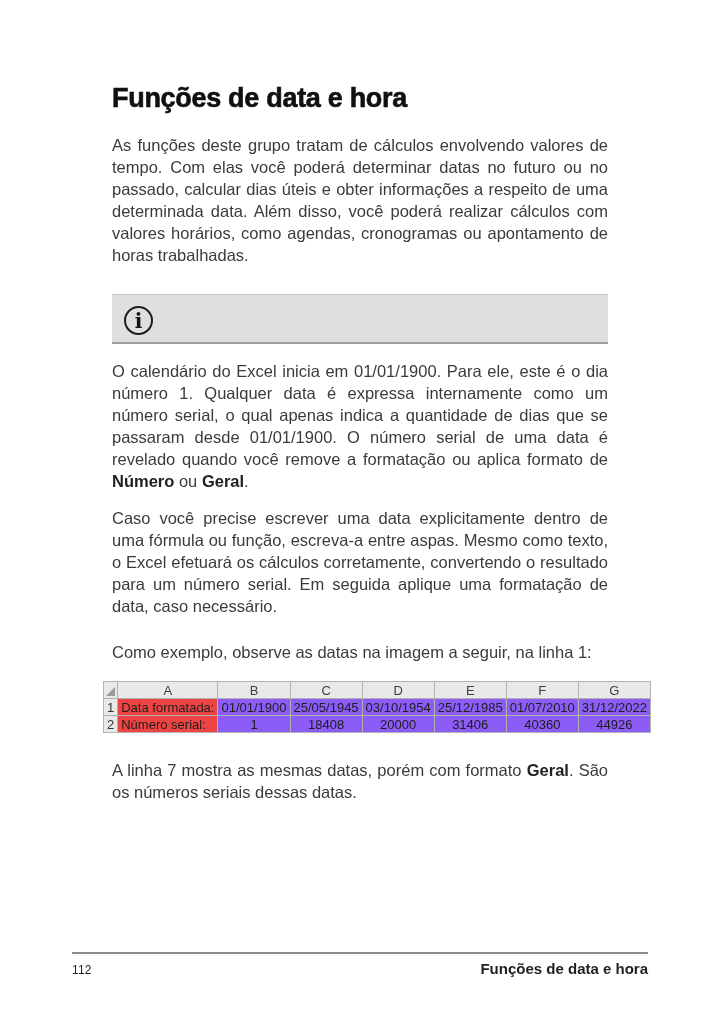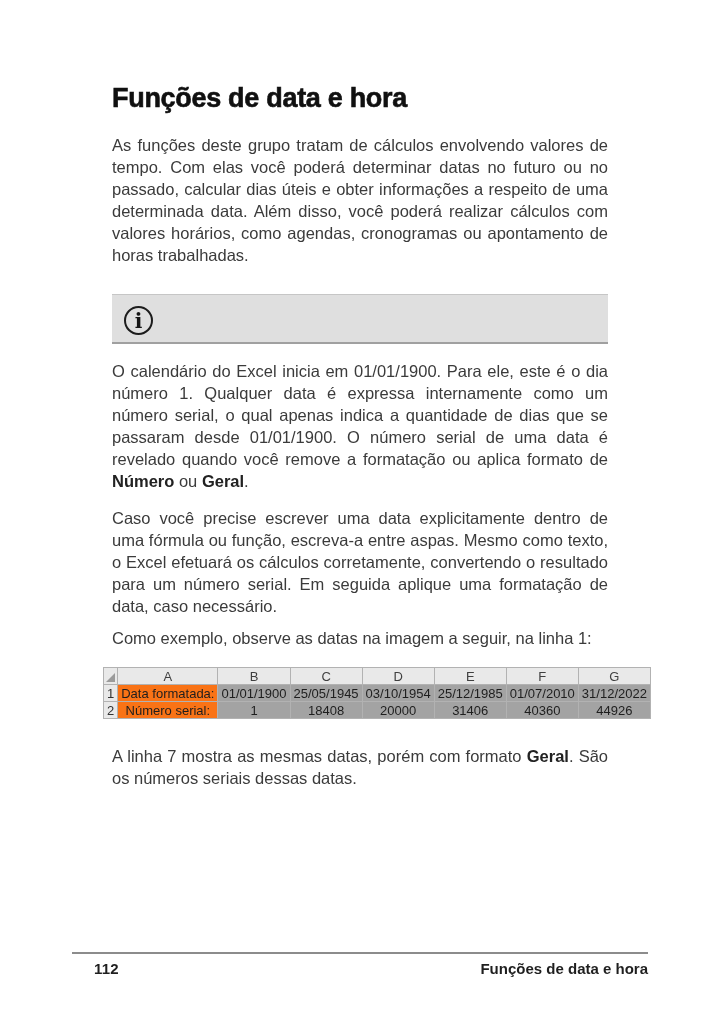--- a/index.html
+++ b/index.html
@@ -25,21 +25,21 @@
     -webkit-text-stroke: 0.6px #101010;
   }
   p.body-text {
     margin: 0; margin-top: 20px;
     font-size: 16.5px; line-height: 22px;
     text-align: justify;
     color: #3b3b3b;
   }
   p.body-text.mt15 { margin-top: 15px; }
   p.body-text.mt16 { margin-top: 16px; }
-  p.body-text.mt18 { margin-top: 10px; text-align: left; }
+  p.body-text.mt18 { margin-top: 24px; text-align: left; }
   p.body-text.mt26 { margin-top: 26px; }
   .bold-inline { font-weight: bold; color: #222222; }
 
   .note-box {
     margin-top: 28px;
     background: #dfdfdf;
     border-top: 1px solid #c6c6c6;
     border-bottom: 2px solid #a0a0a0;
     padding: 9px 14px 7px 12px;
     display: flex; align-items: flex-start;
@@ -95,31 +95,31 @@
   .corner-tri {
     position: absolute; right: 2px; bottom: 2px;
     width: 0; height: 0;
     border-bottom: 9px solid #9b9b9b;
     border-left: 9px solid transparent;
   }
   th.row-num {
     background: #e9e9e9; color: #333333;
     text-align: center; width: 24px;
   }
-  td.label-cell { text-align: center; background: #f97316; }
-  td.data-cell  { text-align: center; background: #a3a3a3; }
+  td.label-cell { text-align: left; background: #ef4444; }
+  td.data-cell  { text-align: center; background: #8b5cf6; }
 
   .footer {
     position: absolute;
     left: 72px; right: 72px; top: 952px;
     border-top: 2px solid #8c8c8c;
     padding-top: 6px;
     display: flex; justify-content: space-between; align-items: baseline;
   }
-  .footer .page-num { font-size: 15px; font-weight: 700; color: #1f1f1f; letter-spacing: 0.2px; margin-left: 22px; }
+  .footer .page-num { font-size: 12px; font-weight: 400; color: #1f1f1f; letter-spacing: 0.2px; }
   .footer .chapter  { font-size: 15px; font-weight: 700; color: #1f1f1f; }
 </style>
 </head>
 <body>
 
 <div class="page">
 
   <h1 class="doc-title">Funções de data e hora</h1>
 
   <p class="body-text">As funções deste grupo tratam de cálculos envolvendo valores de tempo. Com elas você poderá determinar datas no futuro ou no passado, calcular dias úteis e obter informações a respeito de uma determinada data. Além disso, você poderá realizar cálculos com valores horários, como agendas, cronogramas ou apontamento de horas trabalhadas.</p>

